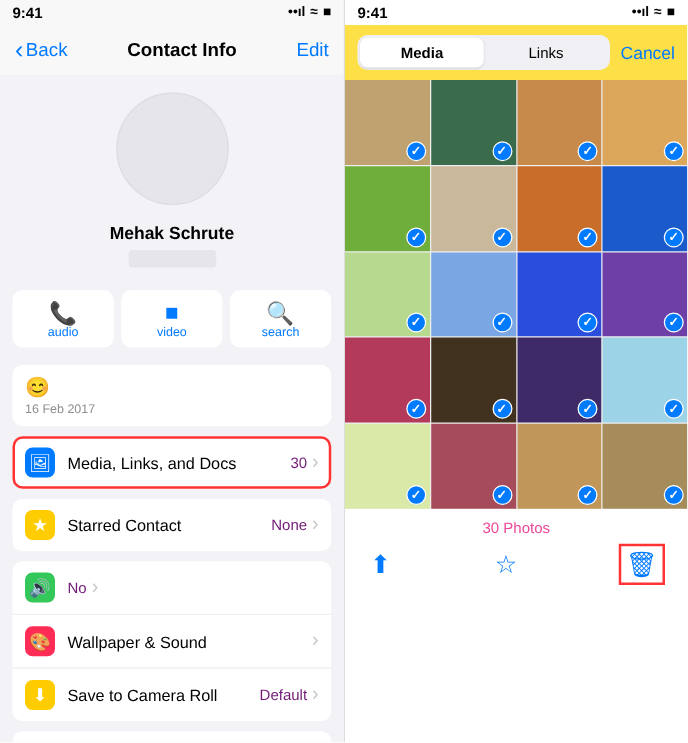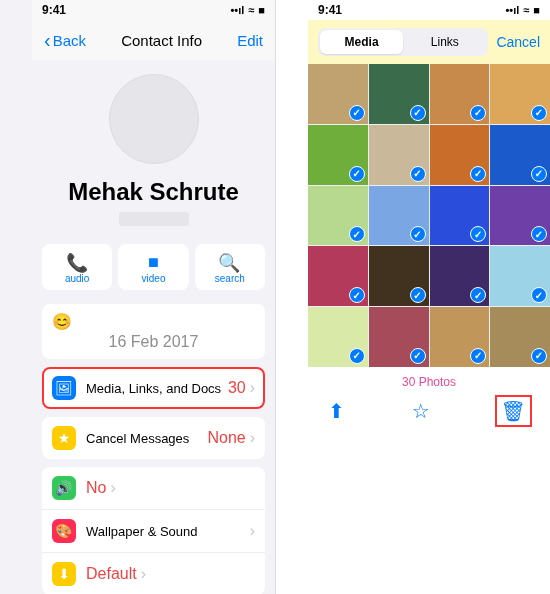--- a/index.html
+++ b/index.html
@@ -1,41 +1,41 @@
 <!DOCTYPE html>
 <html><head>
 <meta charset="utf-8">
 <style>
   * { box-sizing: border-box; margin: 0; padding: 0; }
   body { font-family: -apple-system, "Helvetica Neue", Arial, sans-serif; background: #fff; width: 550px; height: 594px; display: flex; }
-  .pane { width: 275px; height: 594px; background: #f2f2f7; position: relative; overflow: hidden; padding-left: 32px; }
+  .pane { width: 275px; height: 594px; background: #f2f2f7; position: relative; overflow: hidden; }
   .pane + .pane { border-left: 1px solid #ddd; }
   .status-bar { height: 20px; display: flex; align-items: center; justify-content: space-between; padding: 0 10px; font-size: 12px; font-weight: 700; color: #000; background: #f8f8f8; }
   .status-icons { display: flex; gap: 4px; align-items: center; font-size: 11px; }
   .nav { height: 40px; display: flex; align-items: center; justify-content: space-between; padding: 0 12px; background: #f8f8f8; }
   .nav-left { color: #007aff; font-size: 15px; display: flex; align-items: center; gap: 2px; }
-  .nav-title { font-weight: 400; font-size: 15px; }
+  .nav-title { font-weight: 700; font-size: 15px; }
   .nav-right { color: #007aff; font-size: 15px; }
   .chev { font-size: 20px; line-height: 1; }
   .profile { text-align: center; padding: 14px 0 10px; }
   .avatar { width: 90px; height: 90px; border-radius: 50%; background: #e5e5ea; margin: 0 auto; border: 1px solid #dcdce0; }
-  .name { font-size: 24px; font-weight: 700; margin-top: 14px; }
+  .name { font-size: 14px; font-weight: 700; margin-top: 14px; }
   .tag { width: 70px; height: 14px; background: #e5e5ea; border-radius: 3px; margin: 6px auto 0; }
   .btn-row { display: flex; gap: 6px; padding: 8px 10px; }
   .action-btn { flex: 1; background: #fff; border-radius: 8px; padding: 8px 0 6px; text-align: center; }
   .action-btn .icon { color: #007aff; font-size: 18px; height: 18px; }
   .action-btn .lbl { font-size: 10px; color: #007aff; margin-top: 3px; }
   .card { background: #fff; border-radius: 8px; margin: 6px 10px 0; padding: 8px 10px; }
-  .card .date { font-size: 16px; color: #8e8e93; margin-top: 2px; text-align: center; }
+  .card .date { font-size: 10px; color: #8e8e93; margin-top: 2px; }
   .list-card { background: #fff; border-radius: 8px; margin: 8px 10px 0; }
   .list-item { display: flex; align-items: center; padding: 9px 10px; border-top: 1px solid #eee; font-size: 13px; }
   .list-item:first-child { border-top: none; }
   .li-icon { width: 24px; height: 24px; border-radius: 6px; margin-right: 10px; display: flex; align-items: center; justify-content: center; color: #fff; font-size: 14px; flex-shrink: 0; }
   .li-label { flex: 1; }
-  .li-value { color: #ef4444; font-size: 16px; margin-right: 4px; }
+  .li-value { color: #701a75; font-size: 12px; margin-right: 4px; }
   .li-chev { color: #c7c7cc; font-size: 16px; }
   .highlight { outline: 2px solid #ff3333; outline-offset: -2px; }
   
   .seg-row { display: flex; align-items: center; padding: 8px 10px; gap: 8px; background: #f8f8f8; }
   .seg { display: flex; flex: 1; background: #efeff4; border-radius: 8px; padding: 2px; }
   .seg-item { flex: 1; text-align: center; font-size: 12px; padding: 5px 0; border-radius: 6px; color: #000; }
   .seg-item.active { background: #fff; font-weight: 600; box-shadow: 0 1px 2px rgba(0,0,0,0.1); }
   .cancel { color: #007aff; font-size: 14px; }
   .section-header { font-size: 12px; font-weight: 600; color: #000; padding: 6px 10px 4px; background: #f9f9f9; border-bottom: 1px solid #eee; }
   .grid { display: grid; grid-template-columns: repeat(4, 1fr); gap: 1px; background: #eee; }
@@ -98,40 +98,41 @@
       <div class="li-icon" style="background:#007aff">🖼</div>
       <div class="li-label">Media, Links, and Docs</div>
       <div class="li-value">30</div>
       <div class="li-chev">›</div>
     </div>
   </div>
 
   <div class="list-card">
     <div class="list-item">
       <div class="li-icon" style="background:#ffcc00">★</div>
-      <div class="li-label">Cancel Messages</div>
+      <div class="li-label">Starred Contact</div>
       <div class="li-value">None</div>
       <div class="li-chev">›</div>
     </div>
   </div>
 
   <div class="list-card">
     <div class="list-item">
       <div class="li-icon" style="background:#34c759">🔊</div>
       <div class="li-value">No</div>
       <div class="li-chev">›</div>
     </div>
     <div class="list-item">
       <div class="li-icon" style="background:#ff2d55">🎨</div>
       <div class="li-label">Wallpaper &amp; Sound</div>
       <div class="li-value"></div>
       <div class="li-chev">›</div>
     </div>
     <div class="list-item">
       <div class="li-icon" style="background:#ffcc00">⬇</div>
+      <div class="li-label">Save to Camera Roll</div>
       <div class="li-value">Default</div>
       <div class="li-chev">›</div>
     </div>
   </div>
 
   <div class="list-card">
     <div class="list-item">
       
       
       
@@ -143,21 +144,21 @@
 
 <div class="pane" style="background:#fff">
   <div class="status-bar" style="background:#fff">
     <span>9:41</span>
     <span class="status-icons">
       <span>••ıl</span>
       <span>≈</span>
       <span>■</span>
     </span>
   </div>
-  <div class="seg-row" style="background:#fef9c3">
+  <div class="seg-row" style="background:#fde047">
     <div class="seg">
       <div class="seg-item active">Media</div>
       <div class="seg-item">Links</div>
     </div>
     <div class="cancel">Cancel</div>
   </div>
 
   <div class="grid" id="grid">
       <div class="thumb" style="background: rgb(191, 162, 112);">
         <div class="check">✓</div>

